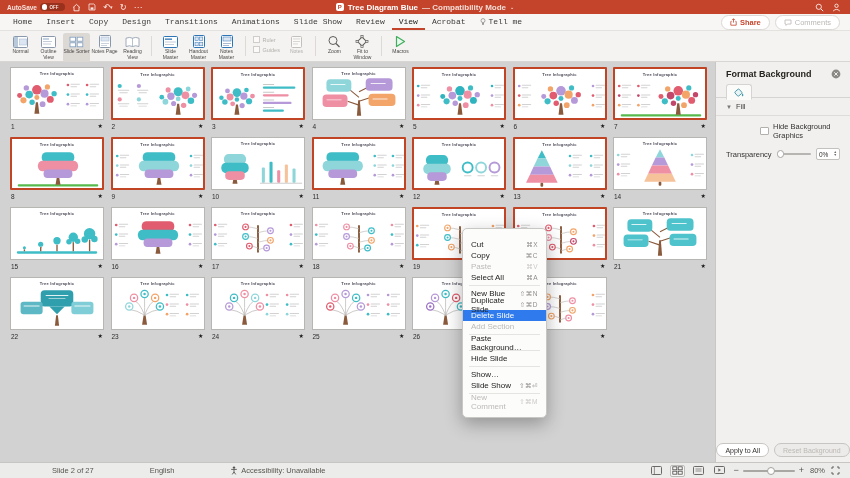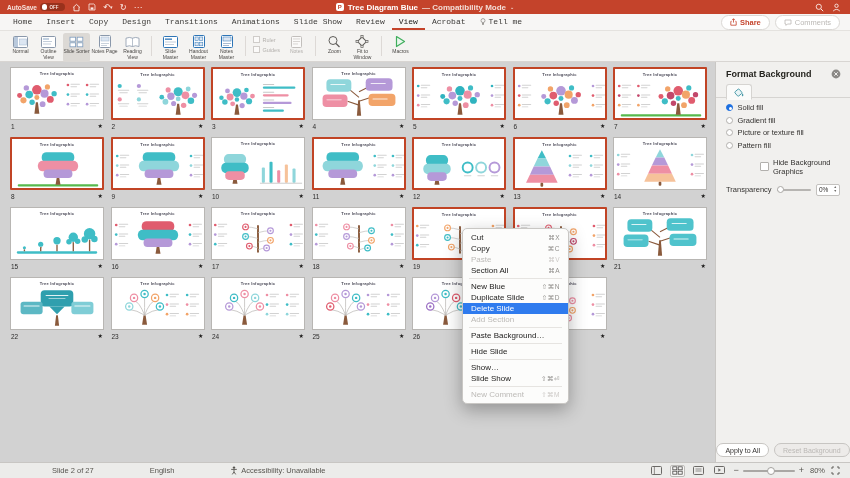--- a/index.html
+++ b/index.html
@@ -51,22 +51,22 @@
   .grid{position:absolute;left:10px;top:5px;display:grid;grid-template-columns:repeat(7,100.5px);grid-auto-rows:70px;}
   .slide-card{width:94px;}
   .thumb{position:relative;width:94px;height:53px;background:#fff;border:1px solid #b8b6b3;box-sizing:border-box;overflow:hidden;}
   .slide-card.selected .thumb{border:2px solid #c14425;border-radius:1px;}
   .thumb-title{font-size:4px;font-weight:bold;color:#4b4a58;text-align:center;padding-top:3px;letter-spacing:.2px;}
   .thumb-art{display:block;}
   .card-footer{display:flex;justify-content:space-between;align-items:center;font-size:6.5px;color:#2d2c2b;padding:2px 1px 0 1px;height:8px;}
   .t-star{font-size:6px;line-height:1;color:#1c1b1a;}
 
   
-  .ctxmenu{position:absolute;left:462px;top:228px;width:107px;background:#fcfcfb;border:1px solid #c9c7c4;border-radius:5px;
-           box-shadow:0 6px 18px rgba(0,0,0,.30);padding:3px 0;z-index:60;font-size:8px;color:#232221;box-sizing:border-box;}
+  .ctxmenu{position:absolute;left:462px;top:228px;width:85px;background:#fcfcfb;border:1px solid #c9c7c4;border-radius:5px;
+           box-shadow:0 6px 18px rgba(0,0,0,.30);padding:10px 0;z-index:60;font-size:8px;color:#232221;box-sizing:border-box;}
   .cm-item{display:flex;justify-content:space-between;align-items:center;height:11px;padding:0 8px;}
   .cm-item .sc{color:#908e8b;font-size:6.5px;letter-spacing:.5px;}
   .cm-item.disabled{color:#bcbab7;}
   .cm-item.disabled .sc{color:#ccc9c6;}
   .cm-item.highlight{background:#2f7bee;color:#fff;}
   .cm-sep{height:1px;background:#e6e4e1;margin:2px 6px;}
 
   
   .panel{position:absolute;right:0;top:62px;width:135px;height:400px;background:#f1f0ee;border-left:1px solid #c9c7c4;
          box-sizing:border-box;font-size:7.5px;color:#343230;}
@@ -1416,38 +1416,24 @@
         </span>
     </div>
     <div class="p-tabs">
       <div class="p-tab">
         <svg width="12" height="11" viewBox="0 0 12 11">
           <rect x="2.6" y="2.8" width="5.6" height="5.6" rx="1" transform="rotate(-40 5.4 5.6)" fill="#e8f4f6" stroke="#4a9aa8" stroke-width=".9"></rect>
           <path d="M9.6 6.2 q1.6 2.2 0 3.2 q-1.6 -1 0 -3.2" fill="#4a9aa8"></path>
         </svg>
       </div>
     </div>
-    <div class="p-options" id="fill-options">
-        <span class="opt">
-          <span class="radio sel"></span>
-          <span>Solid fill</span>
-        </span>
-        <span class="opt">
-          <span class="radio"></span>
-          <span>Gradient fill</span>
-        </span>
-        <span class="opt">
-          <span class="radio"></span>
-          <span>Picture or texture fill</span>
-        </span>
-        <span class="opt">
-          <span class="radio"></span>
-          <span>Pattern fill</span>
-        </span>
-      </div>
+    <div class="p-section">
+      <span class="p-chev">▼</span>
+      <span>Fill</span>
+    </div>
     <div class="p-options" style="padding-top:6px;padding-left:44px;">
       <span class="opt">
         <span class="chk"></span>
         <span>Hide Background Graphics</span>
       </span>
     </div>
     <div class="p-row">
       <span class="lbl">Transparency</span>
       <span class="slider">
           <span class="slider-thumb" style="left:0;"></span>
@@ -1473,21 +1459,21 @@
       </div>
       <div class="cm-item">
         <span>Copy</span>
         <span class="sc">⌘C</span>
       </div>
       <div class="cm-item disabled">
         <span>Paste</span>
         <span class="sc">⌘V</span>
       </div>
       <div class="cm-item">
-        <span>Section All</span>
+        <span>Select All</span>
         <span class="sc">⌘A</span>
       </div>
       <div class="cm-sep"></div>
       <div class="cm-item">
         <span>New Blue</span>
         <span class="sc">⇧⌘N</span>
       </div>
       <div class="cm-item">
         <span>Duplicate Slide</span>
         <span class="sc">⇧⌘D</span>

